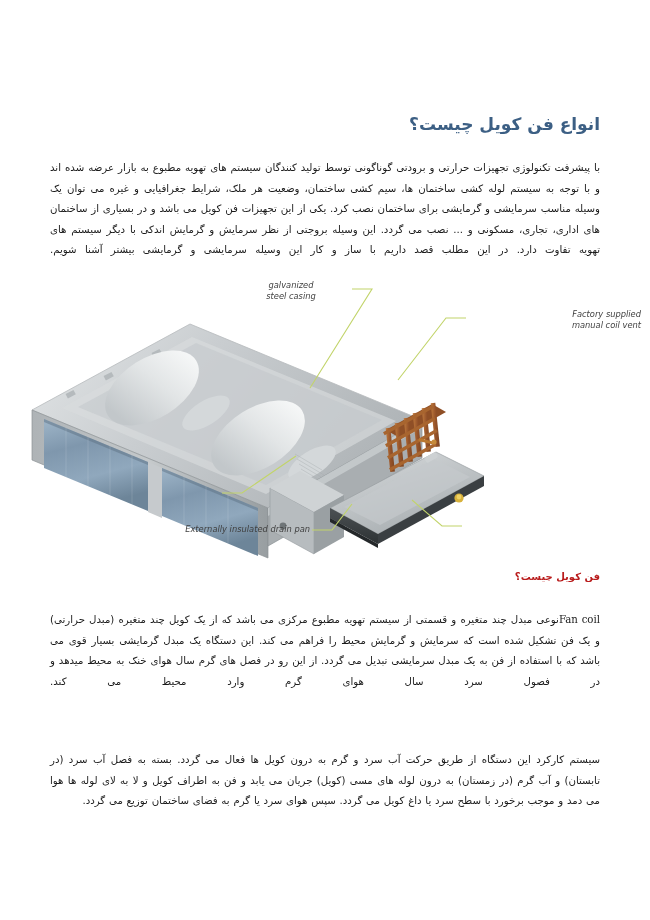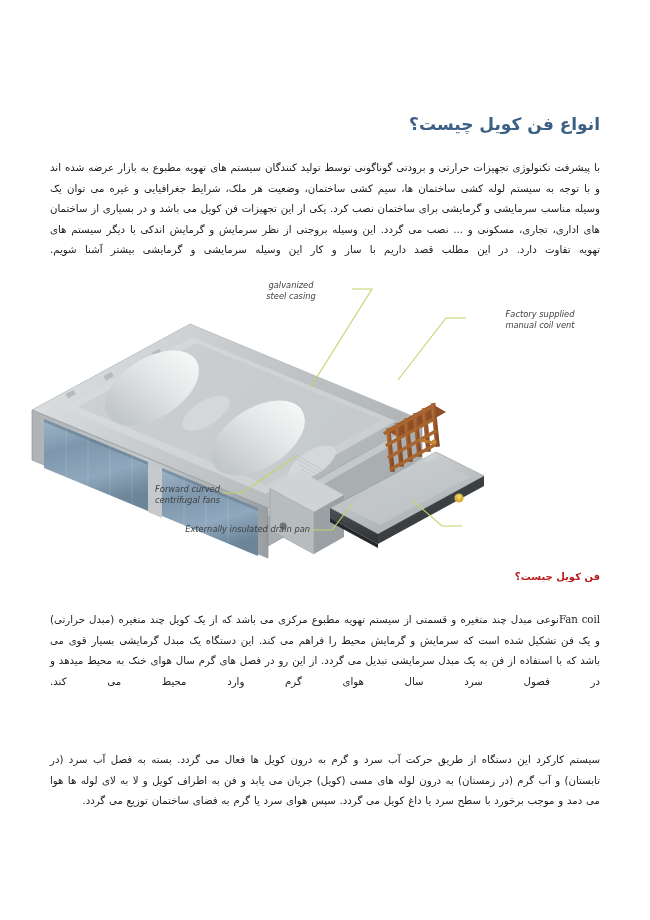--- a/index.html
+++ b/index.html
@@ -75,21 +75,21 @@
     position: absolute;
     direction: ltr;
     font-family: "DejaVu Sans", "Liberation Sans", sans-serif;
     font-style: italic;
     font-size: 8.3px;
     line-height: 11px;
     color: #3f3f3f;
     white-space: pre-line;
   }
   .fig-label.ta-r { text-align: right; }
-  .fig-label.ta-l { text-align: center; }
+  .fig-label.ta-l { text-align: right; margin-left: 31px; }
 
   .leaders { position: absolute; left: 0; top: 0; width: 650px; height: 300px; }
 
   
   .unit { position: absolute; left: 0; top: 0; width: 650px; height: 300px; }
 </style>
 </head>
 <body>
 
 <div class="page">
@@ -242,22 +242,20 @@
         <path d="M 462,264 L 442,264 L 412,238"></path>
       </g>
     </svg>
 
     <div class="fig-label ta-r" style="left:232px; top:18px; width:118px;text-align:center;">galvanized
 steel casing</div>
 
     <div class="fig-label ta-l" style="left:470px; top:47px; width:140px;">Factory supplied
 manual coil vent</div>
 
-    <div class="fig-label ta-r" style="left:104px; top:222px; width:116px;">Forward curved
-centrifugal fans</div>
 
     <div class="fig-label ta-r" style="left:152px; top:262px; width:158px;">Externally insulated drain pan</div>
 
   </div>
 
   <div class="h-sub" style="top:571px;">فن کویل چیست؟</div>
 
   <div class="para" style="top:610px;">
     <span class="ltr">Fan coil</span><span>نوعی مبدل چند متغیره و قسمتی از سیستم تهویه مطبوع مرکزی می باشد که از یک کویل چند متغیره (مبدل حرارتی) و یک فن تشکیل شده است که سرمایش و گرمایش محیط را فراهم می کند. این دستگاه یک مبدل گرمایشی بسیار قوی می باشد که با استفاده از فن به یک مبدل سرمایشی تبدیل می گردد. از این رو در فصل های گرم سال هوای خنک به محیط میدهد و در فصول سرد سال هوای گرم وارد محیط می کند.</span>
   </div>

